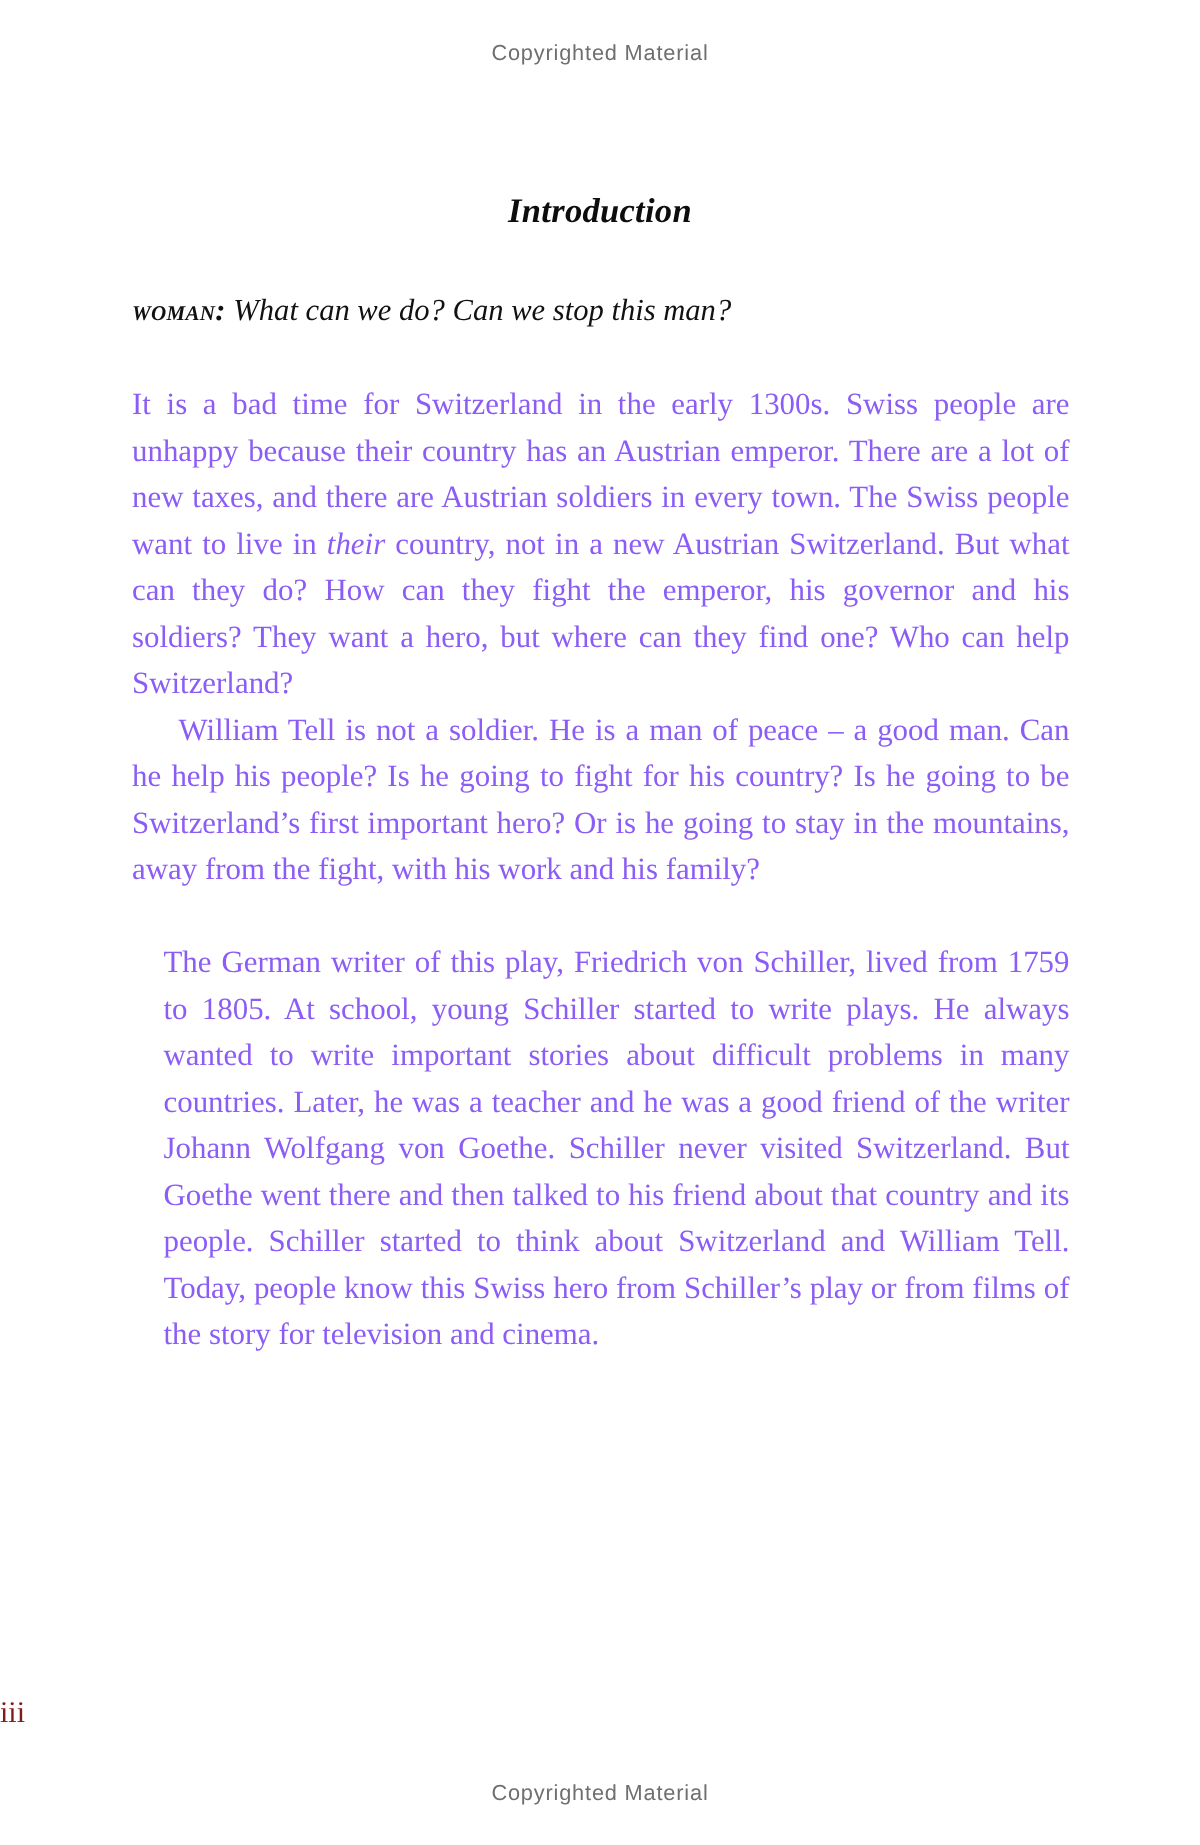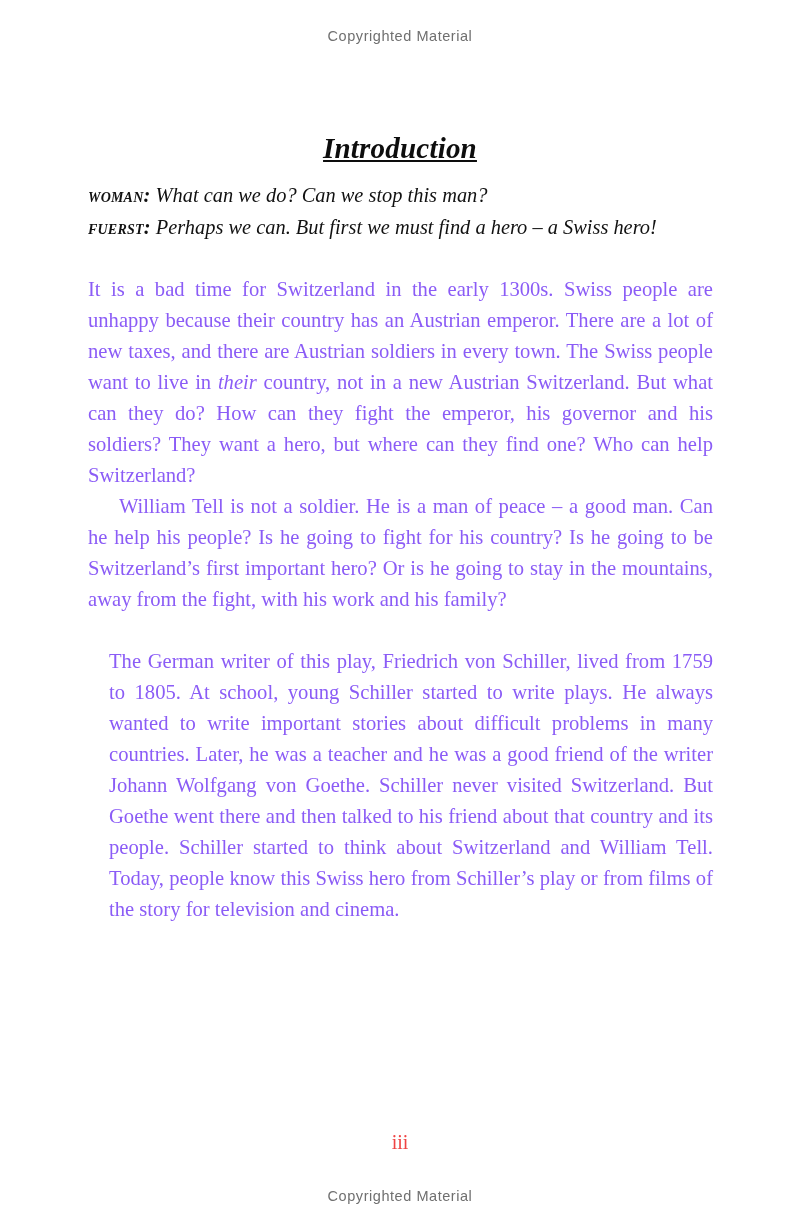--- a/index.html
+++ b/index.html
@@ -38,33 +38,32 @@
   .watermark-top { top: 28px; }
   .watermark-bottom { top: 1188px; }
 
   
   .chapter-title {
     position: absolute;
     left: 0;
     top: 113px;
     width: 800px;
     text-align: center;
-    font-size: 29px;
+    font-size: 23px;
     font-weight: bold;
     font-style: italic;
     letter-spacing: 0.2px;
     color: #0d0d0d;
-    text-decoration: underline;
   }
 
   
   .content {
     position: absolute;
     left: 88px;
-    top: 180px;
+    top: 192px;
     width: 625px;
   }
 
   .dialogue {
     font-style: italic;
     font-size: 20.4px;
     line-height: 31.5px;
     text-align: left;
     margin: 0;
     color: #111;
@@ -99,45 +98,40 @@
     margin-left: 21px;
   }
   .para em { font-style: italic; }
 
   
   .folio {
     position: absolute;
     left: 0;
     top: 1131px;
     width: 800px;
-    text-align: center;
     font-size: 20px;
-    color: #ef4444;
+    color: #7f1d1d;
   }
 </style>
 </head>
 <body>
 
 <div class="page">
 
   <div class="watermark watermark-top">Copyrighted Material</div>
 
   <h1 class="chapter-title">Introduction</h1>
 
   <div class="content">
 
     <div class="dialogue">
       <div class="dialogue-line">
         <span class="speaker">WOMAN:</span>
         <span>What can we do? Can we stop this man?</span>
       </div>
-      <div class="dialogue-line">
-        <span class="speaker">FUERST:</span>
-        <span>Perhaps we can. But first we must find a hero – a Swiss hero!</span>
-      </div>
     </div>
 
     <div class="body-block">
       <p class="para"><span>It is a bad time for Switzerland in the early 1300s. Swiss people are unhappy because their country has an Austrian emperor. There are a lot of new taxes, and there are Austrian soldiers in every town. The Swiss people want to live in </span><em>their</em><span> country, not in a new Austrian Switzerland. But what can they do? How can they fight the emperor, his governor and his soldiers? They want a hero, but where can they find one? Who can help Switzerland?</span></p>
       <p class="para indent"><span>William Tell is not a soldier. He is a man of peace – a good man. Can he help his people? Is he going to fight for his country? Is he going to be Switzerland’s first important hero? Or is he going to stay in the mountains, away from the fight, with his work and his family?</span></p>
       <p class="para gap"><span>The German writer of this play, Friedrich von Schiller, lived from 1759 to 1805. At school, young Schiller started to write plays. He always wanted to write important stories about difficult problems in many countries. Later, he was a teacher and he was a good friend of the writer Johann Wolfgang von Goethe. Schiller never visited Switzerland. But Goethe went there and then talked to his friend about that country and its people. Schiller started to think about Switzerland and William Tell. Today, people know this Swiss hero from Schiller’s play or from films of the story for television and cinema.</span></p>
     </div>
 
   </div>
 

